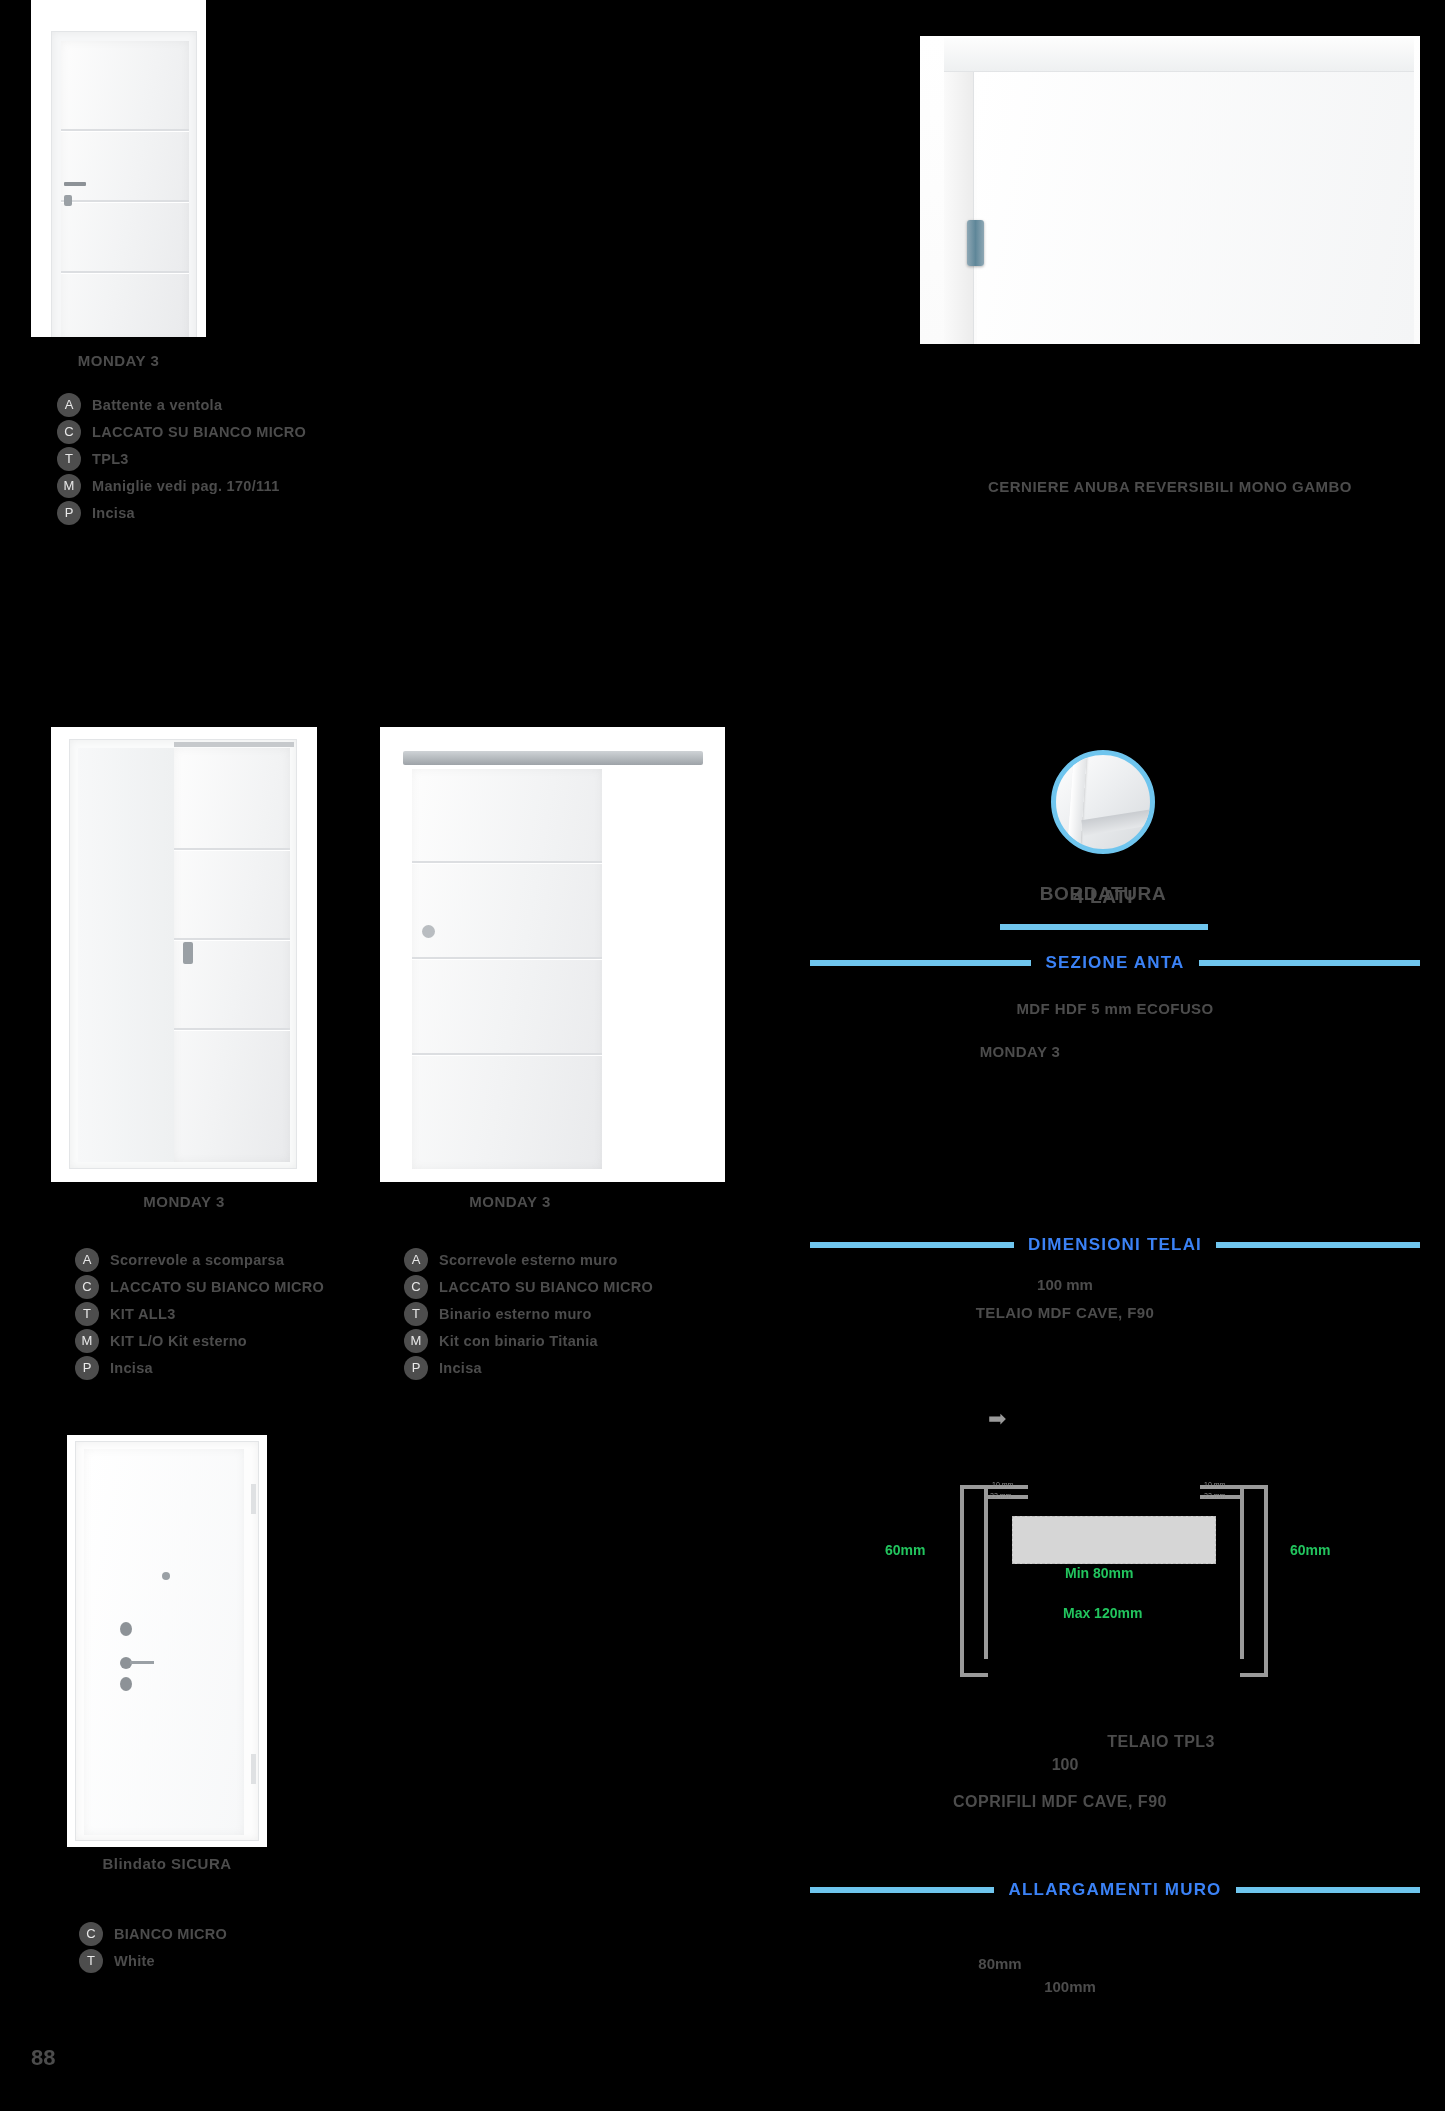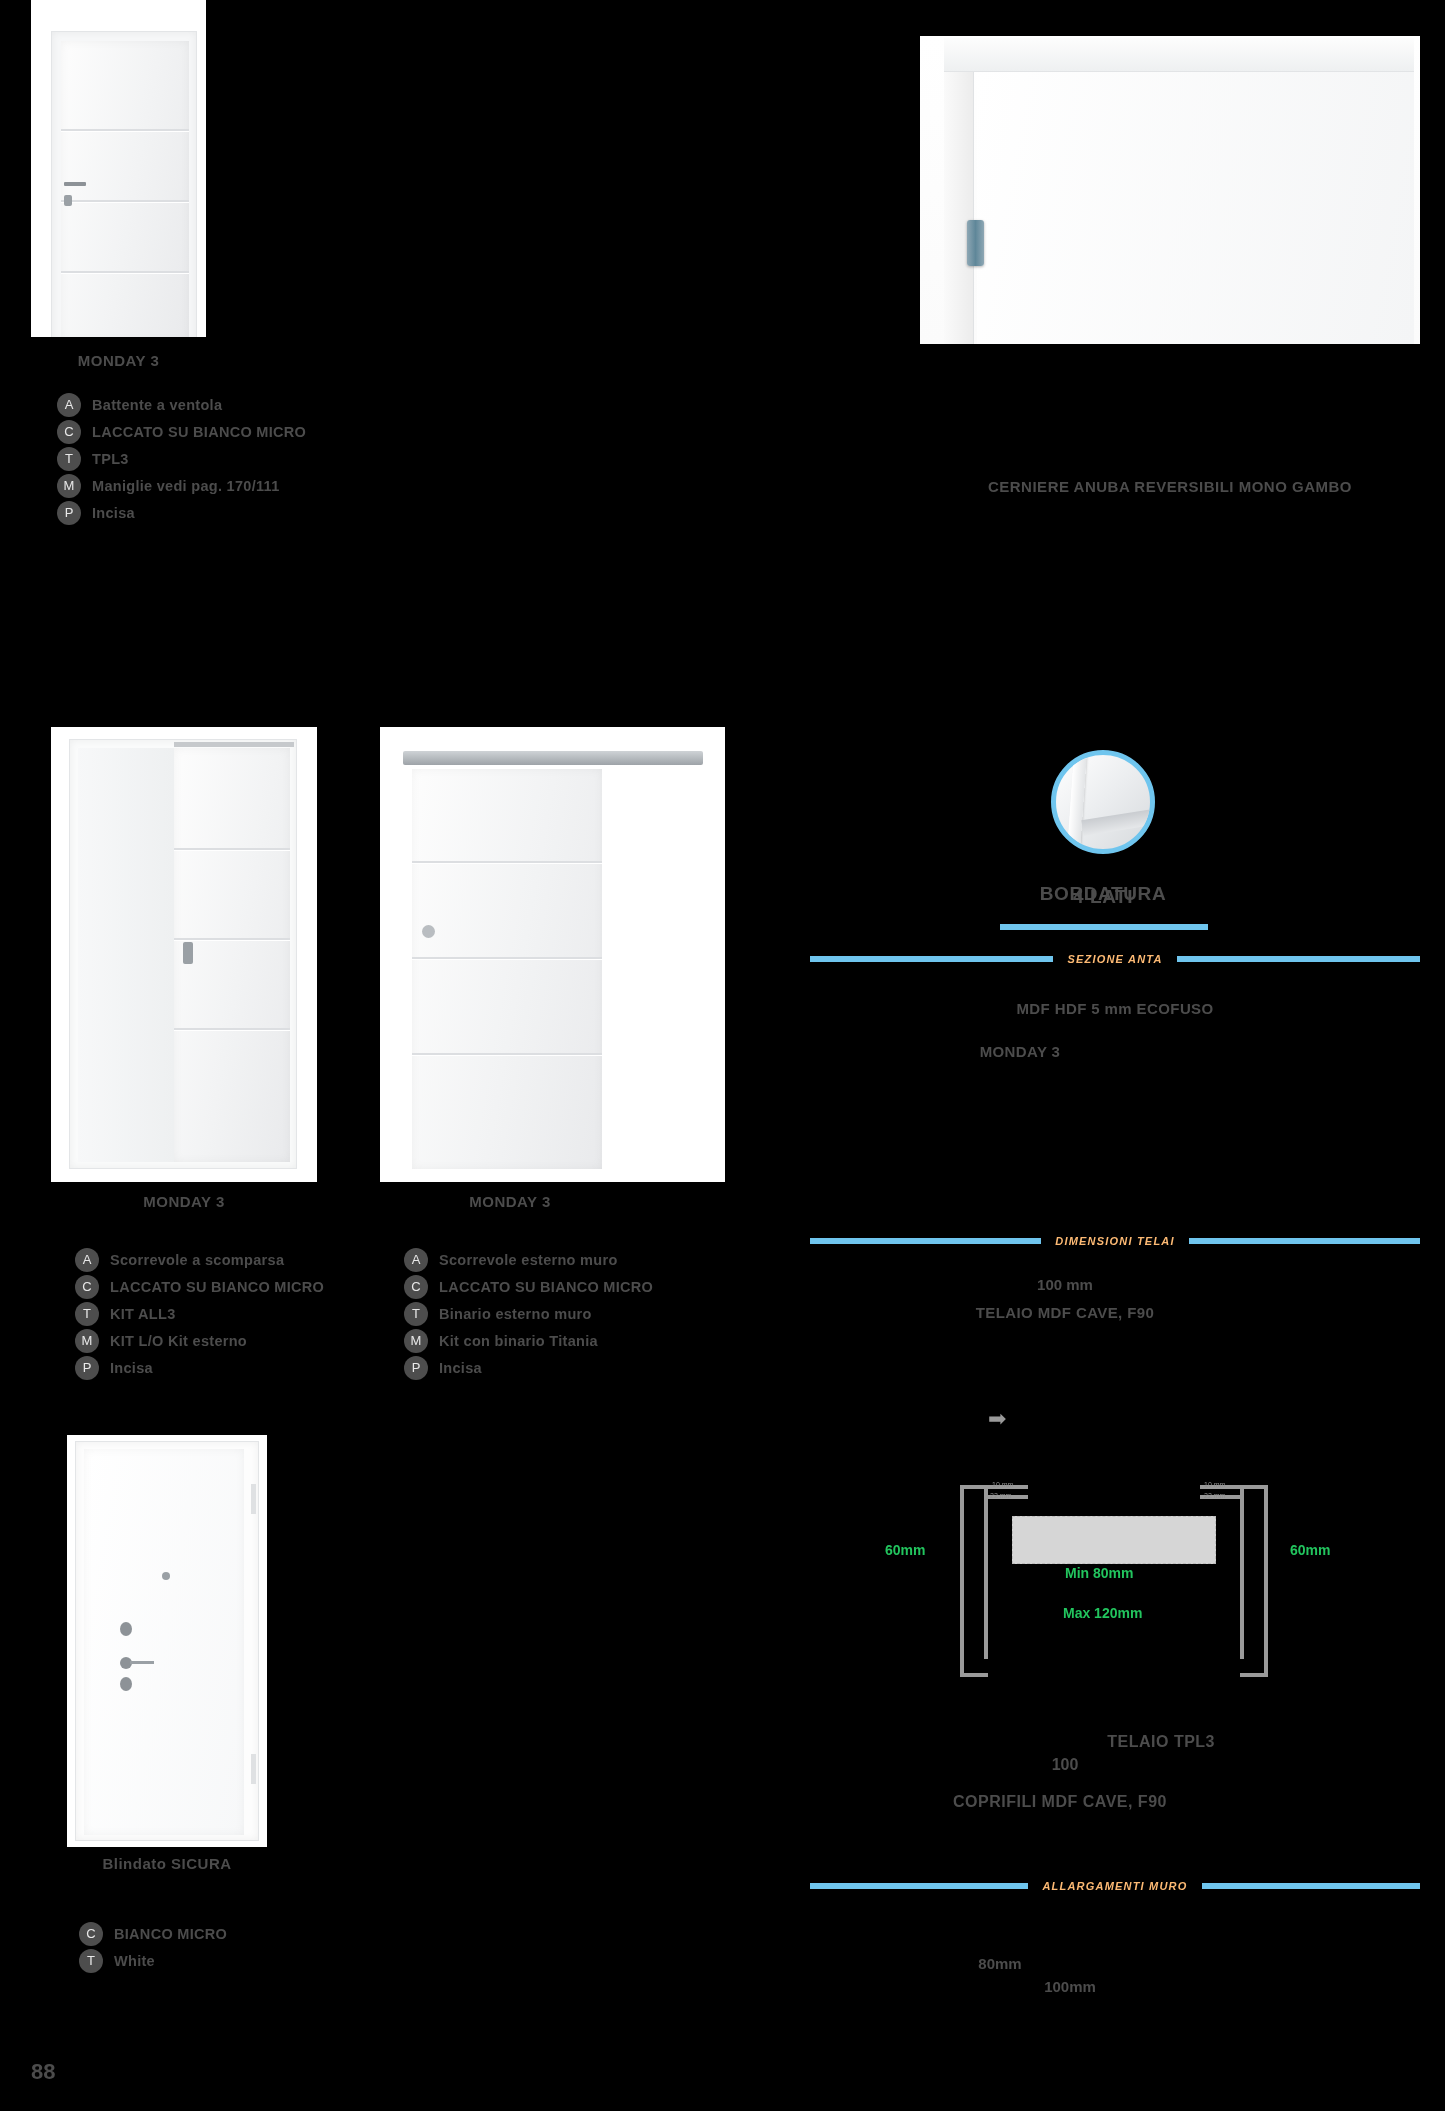--- a/index.html
+++ b/index.html
@@ -42,22 +42,22 @@
     box-shadow: inset 0 0 10px rgba(0,0,0,.05);
   }
   .groove { position: absolute; height: 2px; background: #dcdee1; box-shadow: 0 1px 0 #fff; }
   .handle { position: absolute; background: #8d9297; border-radius: 1px; }
   .handle-plate { position: absolute; background: #9aa0a5; border-radius: 2px; }
 
   
   .sec-head { position: absolute; display: flex; align-items: center; width: 100%; }
   .sec-rule { height: 6px; background: #6FC5EE; flex: 1 1 auto; }
   .sec-title {
-    color: #fdba74; font-size: 11px; font-weight: bold;
-    letter-spacing: 1.2px; padding: 0 14px; white-space: nowrap; font-style: italic;
+    color: #3b82f6; font-size: 17px; font-weight: bold;
+    letter-spacing: 1.2px; padding: 0 14px; white-space: nowrap;
   }
   .ctr-text { position: absolute; color: #4c4c4c; font-weight: bold; text-align: center; }
 
   
   .bord-circle {
     position: absolute; width: 104px; height: 104px; border-radius: 50%;
     border: 5px solid #6FC5EE; overflow: hidden;
     background: linear-gradient(135deg,#ffffff 0%,#eceef0 48%,#d7dadd 100%);
   }
   .bord-circle .edge1 {
@@ -72,21 +72,21 @@
   .bord-underline { position: absolute; height: 6px; background: #6FC5EE; }
 
   
   .tech { position: absolute; }
   .tech .jamb { position: absolute; border: 0; background: #9a9a9a; }
   .tech .wall { position: absolute; background: #d6d6d6; border: 1px dashed #bdbdbd; }
   .tech .dim { position: absolute; color: #22c55e; font-size: 14px; font-weight: bold; }
   .tech .dim-sm { position: absolute; color: #8f8f8f; font-size: 7px; }
   .tech .arrow-ico { position: absolute; color: #9a9a9a; font-size: 22px; }
 
-  .page-num { position: absolute; color: #4c4c4c; font-size: 22px; font-weight: bold; margin-top: 14px; }
+  .page-num { position: absolute; color: #4c4c4c; font-size: 22px; font-weight: bold; }
 </style>
 </head>
 <body>
 
 <div class="page">
 
   <div class="photo" style="left:31px; top:-8px; width:175px; height:345px;">
     <div class="door-outer" style="left:20px; top:39px; width:146px; height:310px;">
       <div class="door-leaf" style="left:9px; top:9px; width:128px; height:300px;">
         <div class="groove" style="left:0; top:88px; width:128px;"></div>

